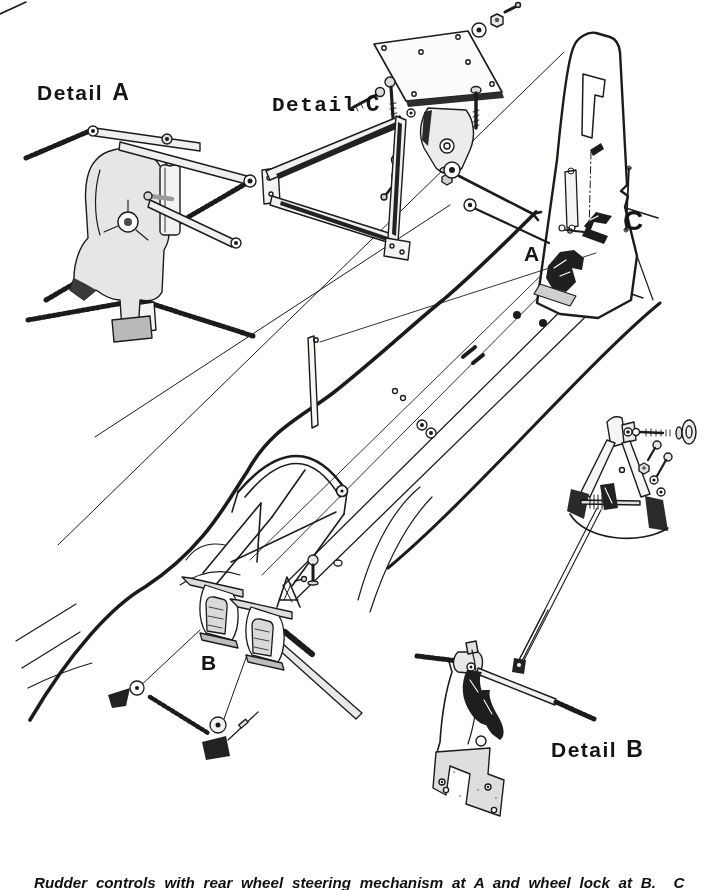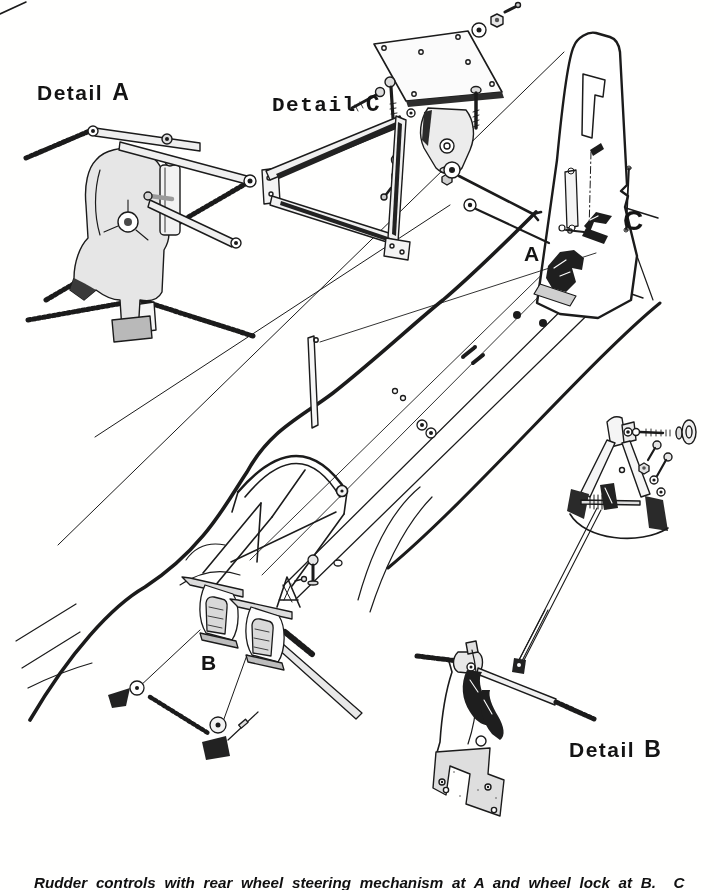--- a/index.html
+++ b/index.html
@@ -7,21 +7,21 @@
         font-family:"Liberation Sans",sans-serif;color:#111;}
   svg{position:absolute;left:0;top:0;}
   .detail-label{position:absolute;font-size:21px;font-weight:600;letter-spacing:1.5px;color:#141414;white-space:nowrap;}
   .detail-label .letter{font-weight:800;font-size:23px;margin-left:9px;letter-spacing:0;}
   .marker{position:absolute;font-weight:800;color:#141414;}
   #marker-a{left:524px;top:242px;font-size:21px;}
   #marker-b{left:201px;top:651px;font-size:21px;font-weight:700;}
   #marker-c{left:623px;top:205px;font-size:28px;}
   #lbl-detail-a{left:37px;top:79px;}
   #lbl-detail-c{left:272px;top:92px;font-family:Liberation Mono, monospace;}
-  #lbl-detail-b{left:569px;top:736px;}
+  #lbl-detail-b{left:551px;top:736px;}
   .caption{position:absolute;left:34px;top:829px;width:668px;font-size:15.2px;font-weight:700;
            font-style:italic;line-height:1.42;color:#101010;word-spacing:4.5px;white-space:pre-wrap;}
 </style>
 </head>
 <body>
 
 <div class="page">
 
 <svg width="714" height="890" viewBox="0 0 714 890">
   <g stroke="#1b1b1b" fill="none" stroke-linecap="round" stroke-linejoin="round">

